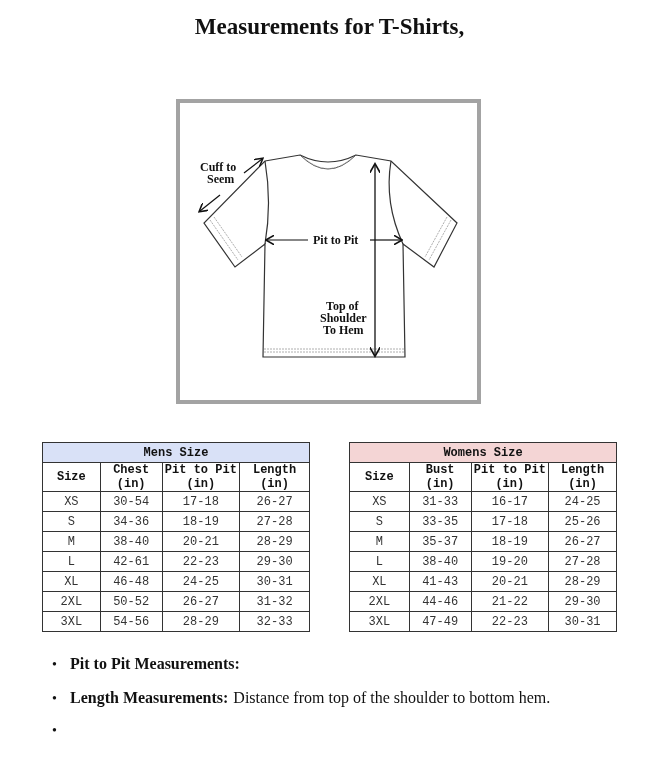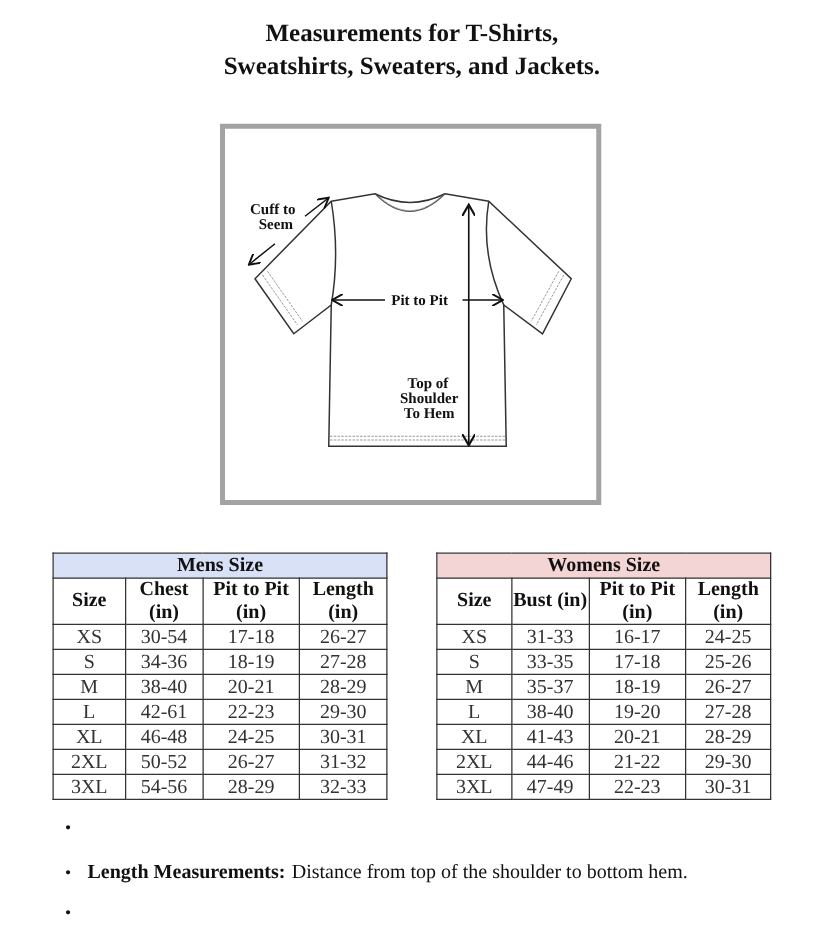--- a/index.html
+++ b/index.html
@@ -1,29 +1,29 @@
 <!DOCTYPE html>
 <html><head>
 <meta charset="utf-8">
 <style>
   html, body { margin: 0; padding: 0; background: #ffffff; }
   body { width: 659px; height: 761px; position: relative; overflow: hidden; font-family: "Liberation Sans", sans-serif; color: #111; }
   .title {
     position: absolute; left: 0; top: 14px; width: 659px; text-align: center;
-    font-family: "Liberation Serif", serif; font-weight: bold; font-size: 20px; line-height: 26px; color: #111;
+    font-family: "Liberation Serif", serif; font-weight: bold; font-size: 23px; line-height: 26px; color: #111;
   }
   .diagram-frame {
     position: absolute; left: 176px; top: 99px; width: 297px; height: 297px;
     border: 4px solid #a3a3a3; background: #fff;
   }
   .diagram-frame svg { position: absolute; left: 0; top: 0; }
   .diag-label { font-family: "Liberation Serif", serif; font-weight: bold; font-size: 12px; fill: #111; }
 
   table.size-table {
-    position: absolute; border-collapse: collapse; font-family: Liberation Serif, serif; font-size: 16px; padding-left: 16px;
+    position: absolute; border-collapse: collapse; font-family: Liberation Mono, monospace; font-size: 12px; padding-left: 16px;
   }
   table.size-table td, table.size-table th {
     border: 1px solid #333; text-align: center; padding: 0; height: 19px; color: #333; font-weight: normal;
   }
   table.size-table th.group { font-weight: bold; color: #111; height: 19px; }
   table.size-table th.col { font-weight: bold; color: #111; }
   #mens-table { left: 42px; top: 442px; width: 268px; }
   #womens-table { left: 349px; top: 442px; width: 268px; }
   #mens-table th.group { background: #d9e1f7; }
   #womens-table th.group { background: #f4d5d5; margin-top: 32px; }
@@ -31,21 +31,20 @@
   .notes { position: absolute; left: 52px; top: 655px; width: 600px; font-family: "Liberation Serif", serif; font-size: 16px; color: #111; }
   .note { display: flex; align-items: baseline; height: 34px; }
   .bullet { width: 18px; font-size: 14px; }
   .note b { font-weight: bold; margin-right: 5px; }
 </style>
 </head>
 <body>
 
 <div class="title">
   <div>Measurements for T-Shirts,</div>
-  <div>Sweatshirts, Sweaters, and Jackets.</div>
 </div>
 
 <div class="diagram-frame">
   <svg width="297" height="297" viewBox="0 0 297 297">
     <defs>
       <marker id="ah" markerWidth="8" markerHeight="8" refX="6" refY="4" orient="auto-start-reverse">
         <path d="M0,0 L7,4 L0,8" fill="none" stroke="#111" stroke-width="1.3"></path>
       </marker>
     </defs>
 
@@ -201,20 +200,21 @@
         <td>47-49</td>
         <td>22-23</td>
         <td>30-31</td>
       </tr>
 </tbody>
   </table>
 
 <div class="notes">
   <div class="note">
     <span class="bullet">•</span>
+    <b>Pit to Pit Measurements:</b>
   </div>
   <div class="note">
     <span class="bullet">•</span>
     <b>Length Measurements:</b>
     <span>Distance from top of the shoulder  to bottom hem.</span>
   </div>
   <div class="note">
     <span class="bullet">•</span>
   </div>
 </div>

